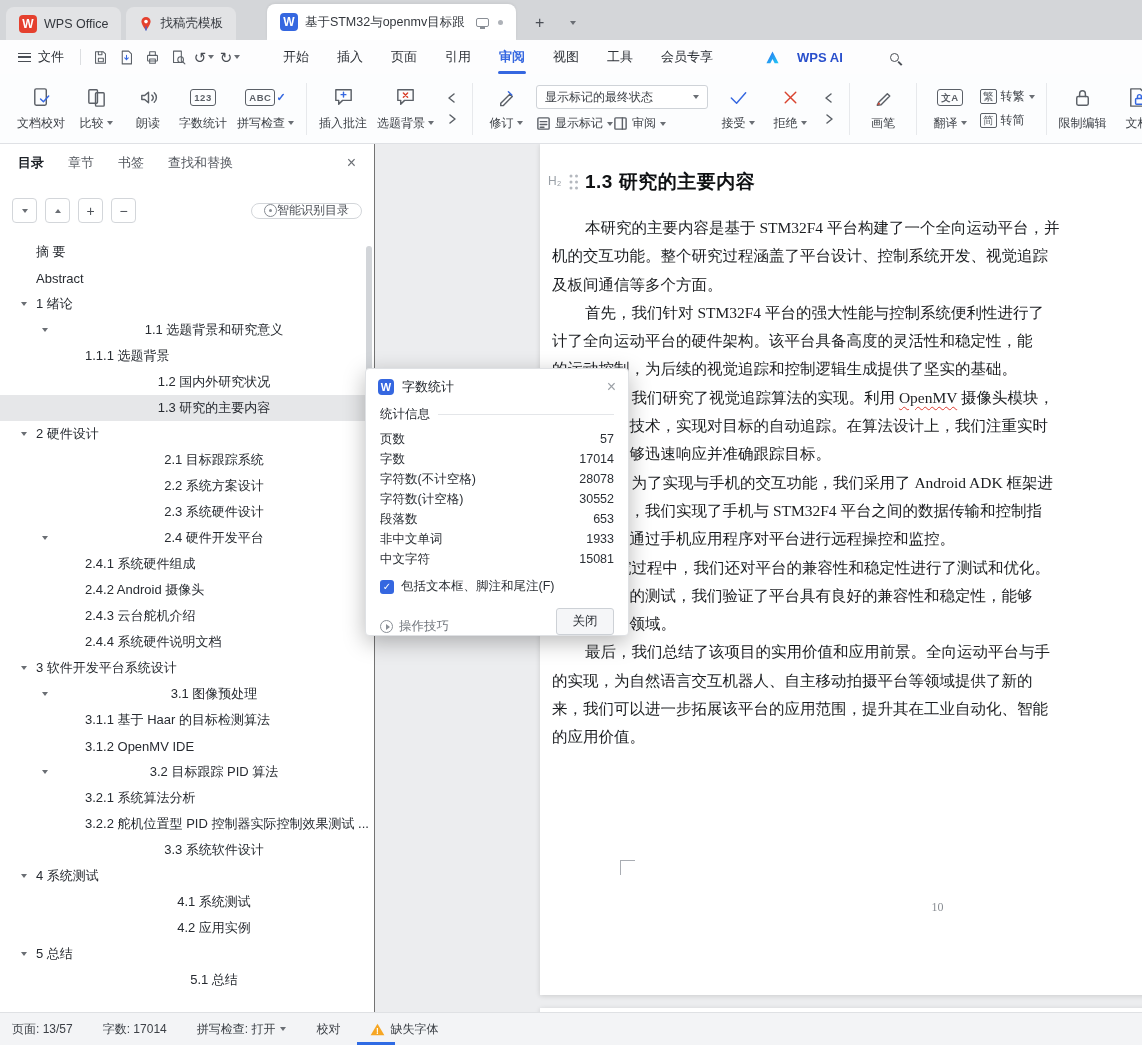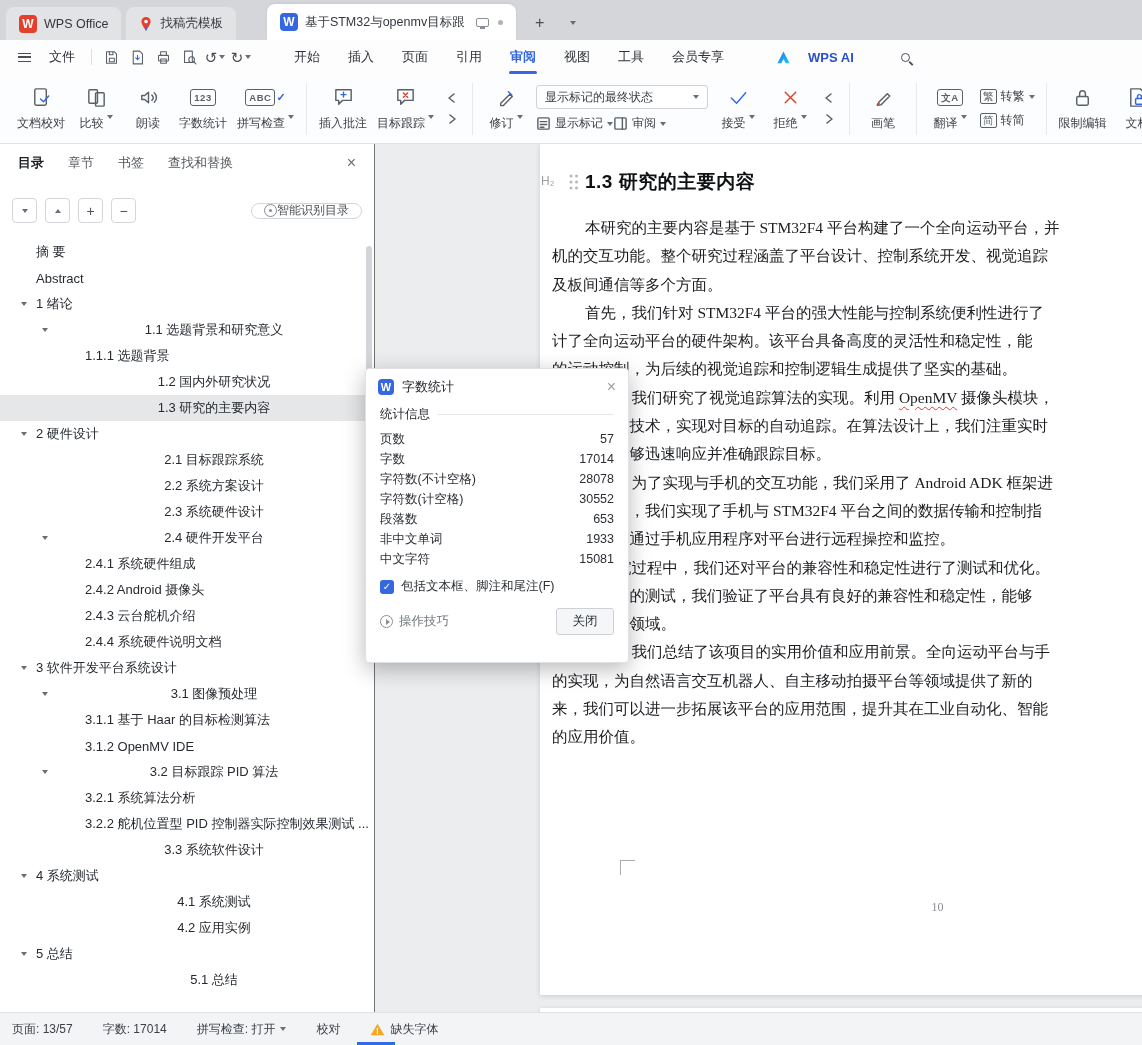--- a/index.html
+++ b/index.html
@@ -20,40 +20,40 @@
   .pinic{width:14px;height:16px;}
   .monitor{width:13px; height:9px; border:1.5px solid #8a8f96; border-radius:2px; position:relative; margin-left:4px;}
   .monitor::after{content:""; position:absolute; left:3px; right:3px; bottom:-3px; height:1.5px; background:#8a8f96;}
   .moddot{width:5px; height:5px; border-radius:50%; background:#aeb2b8; margin-left:2px;}
   .tabbtn{width:26px; height:26px; margin:0 1px 4px 6px; display:flex; align-items:center; justify-content:center; color:#4a4e55; font-size:16px; border-radius:4px;}
   .tri{width:0; height:0; border-left:3.5px solid transparent; border-right:3.5px solid transparent; border-top:4px solid #6a6e74; display:inline-block;}
   .tri.up{transform:rotate(180deg);}
 
   
   .menubar{height:34px; background:#fdfdfe; display:flex; align-items:center; font-size:13px; color:#2e3238; flex:0 0 auto; padding:0 8px;}
-  .filebtn{display:flex; align-items:center; gap:18px; padding:0 10px; height:100%;}
+  .filebtn{display:flex; align-items:center; gap:7px; padding:0 10px; height:100%;}
   .hamb{width:13px; height:9px; border-top:1.6px solid #4a4e55; border-bottom:1.6px solid #4a4e55; position:relative;}
   .hamb::after{content:""; position:absolute; left:0; right:0; top:2.6px; height:1.6px; background:#4a4e55;}
   .qsep{width:1px; height:16px; background:#dcdee1; margin:0 6px;}
   .qicon{width:26px; height:24px; display:flex; align-items:center; justify-content:center; gap:2px; color:#4a4e55; border-radius:3px;}
   .qicon svg{width:17px; height:17px;}
   .glyph{font-size:15px; line-height:1; color:#4a4e55;}
   .menu-tabs{display:flex; margin-left:26px; height:34px;}
   .mtab{padding:0 14px; line-height:33px; position:relative; white-space:nowrap; cursor:default;}
   .mtab.active .mtab-label{color:var(--accent); font-weight:bold;}
   .mtab.active::after{content:""; position:absolute; left:13px; right:13px; bottom:0; height:3px; background:var(--accent); border-radius:2px;}
   .wpsai{display:flex; align-items:center; gap:17px; margin-left:38px; font-weight:bold; color:#2a50cc; white-space:nowrap;}
   .magwrap{margin-left:40px; width:24px; height:24px; display:flex; align-items:center; justify-content:center;}
   .mag{width:9px; height:9px; border:1.7px solid #4a4e55; border-radius:50%; position:relative; display:inline-block;}
   .mag::after{content:""; position:absolute; width:1.7px; height:5px; background:#4a4e55; left:8px; top:7px; transform:rotate(-45deg);}
 
   
   .ribbon{height:70px; background:#fcfdfe; border-bottom:1px solid #dfe1e5; display:flex; align-items:center; padding:0 4px 0 12px; flex:0 0 auto; overflow:hidden; white-space:nowrap;}
   .rbtn{min-width:52px; padding:0 5px; height:60px; display:flex; flex-direction:column; align-items:center; justify-content:center; gap:5px; border-radius:4px; color:#3d4147; font-size:12px; flex:0 0 auto;}
-  .rlbl{display:flex; align-items:flex-start; gap:3px; white-space:nowrap;}
+  .rlbl{display:flex; align-items:center; gap:3px; white-space:nowrap;}
   .ric{height:24px; display:flex; align-items:center; justify-content:center;}
   .ric svg{width:23px; height:23px; overflow:visible;}
   .s{fill:none; stroke:#5b6067; stroke-width:1.5; stroke-linecap:round; stroke-linejoin:round;}
   .bs{stroke:var(--accent);} .rs{stroke:#d9432e;} 
   .badge-ic{font-size:9.5px; font-weight:bold; color:#5b6067; border:1.5px solid #5b6067; border-radius:3px; padding:3px 3px; line-height:1; letter-spacing:.5px;}
   .chk-aff{color:var(--accent); font-size:11px; font-weight:bold; margin-left:1px;}
   .vsep{width:1px; height:52px; background:#e7e9ec; margin:0 7px; flex:0 0 auto;}
   .trkcol{display:flex; flex-direction:column; gap:6px; justify-content:center; margin:0 4px; flex:0 0 auto;}
   .combo{width:172px; height:24px; border:1px solid #cfd3d8; border-radius:3px; display:flex; align-items:center; justify-content:space-between; padding:0 8px; font-size:12px; color:#3d4147; background:#fff;}
   .minirow{display:flex; }
@@ -86,42 +86,42 @@
   .toc-item:not(.has-caret) .tcaret{display:none;}
   .toc-item.sel{background:#e6e7e9;}
   .side-scroll{position:absolute; right:2px; top:46px; bottom:4px; width:6px;}
   .side-scroll .thumb{width:6px; height:250px; border-radius:3px; background:#d2d5d9; margin-top:56px;}
 
   
   .docarea{flex:1; background:#ecedef; position:relative; overflow:hidden;}
   .page{position:absolute; left:165px; top:0; width:795px; height:851px; background:#fff; box-shadow:0 1px 5px rgba(0,0,0,.14); overflow:hidden;}
   .page.next{top:864px; height:120px;}
   .h-row{position:absolute; top:22px; left:0; right:0; height:32px; padding-left:45px; display:flex; align-items:center;}
-  .h2badge{position:absolute; left:1px; top:8px; color:#9aa0a7; font-size:12px;}
+  .h2badge{position:absolute; left:8px; top:8px; color:#9aa0a7; font-size:12px;}
   .draghandle{position:absolute; left:27px; top:7px;}
   .doc-heading{font-size:19px; font-weight:bold; color:#0f1113; font-family:"Liberation Sans",sans-serif; letter-spacing:.5px;}
   .doc-body{position:absolute; top:70px; left:12px; right:0; font-family:"Liberation Serif",serif; font-size:15.5px; color:#1b1d20;}
   .doc-line{height:28.3px; line-height:28.3px; white-space:nowrap;}
   .doc-line.first{text-indent:33px;}
   .spell{text-decoration:underline; text-decoration-style:wavy; text-decoration-color:#e03a2f; text-decoration-thickness:1px; text-underline-offset:3px;}
   .corner-mark{position:absolute; left:80px; top:716px; width:15px; height:15px; border-left:1.5px solid #a9adb3; border-top:1.5px solid #a9adb3;}
   .page-number{position:absolute; left:0; width:795px; top:756px; text-align:center; font-size:12px; color:#8a8e94; font-family:"Liberation Serif",serif;}
 
   
   .dialog{position:absolute; left:365px; top:368px; width:264px; background:#fff; border:1px solid #dfe1e4; border-radius:4px; box-shadow:0 6px 22px rgba(0,0,0,.28); z-index:60; font-size:12.5px; color:#2b2f35;}
   .dlg-title{display:flex; align-items:center; gap:8px; padding:9px 12px 5px;}
   .dlg-title-text{font-size:13px; color:#1d2127;}
   .dlg-close{margin-left:auto; color:#9ba0a6; font-size:16px; line-height:1;}
   .dlg-sec{display:flex; align-items:center; gap:8px; padding:5px 14px 6px; color:#23272e;}
   .dlg-sec .rule{flex:1; height:1px; background:#e4e6e9;}
   .dlg-stats{padding:0 14px;}
   .stat-row{display:flex; justify-content:space-between; align-items:center; height:20px;}
   .dlg-check{display:flex; align-items:center; gap:7px; padding:9px 14px 3px;}
   .checkbox{width:14px; height:14px; background:var(--accent); border-radius:3px; color:#fff; font-size:10px; display:flex; align-items:center; justify-content:center; flex:0 0 auto;}
-  .dlg-footer{display:flex; align-items:center; padding:10px 14px 27px;}
+  .dlg-footer{display:flex; align-items:flex-end; padding:10px 14px 0;}
   .tips{display:flex; align-items:center; gap:6px; color:#6e737a;}
   .play-ic{width:13px; height:13px; border:1.3px solid #8a8f96; border-radius:50%; position:relative;}
   .play-ic::after{content:""; position:absolute; left:4.5px; top:3px; width:0; height:0; border-top:3.2px solid transparent; border-bottom:3.2px solid transparent; border-left:4.5px solid #8a8f96;}
   .close-btn{margin-left:auto; width:58px; height:27px; border:1px solid #cdd1d6; border-radius:3px; background:#f5f6f8; color:#2b2f35; display:flex; align-items:center; justify-content:center;}
 
   
   .statusbar{height:33px; background:#f3f4f6; border-top:1px solid #dfe1e4; display:flex; align-items:center; gap:30px; padding:0 12px; font-size:12px; color:#3c4046; flex:0 0 auto; position:relative;}
   .sitem{display:flex; align-items:center; gap:5px; white-space:nowrap;}
   .warn-ic svg{width:15px; height:13px; display:block;}
   .task-hint{position:absolute; left:357px; bottom:-0.5px; width:38px; height:3.5px; background:#2f6be4; z-index:70;}
@@ -294,21 +294,21 @@
         </span>
     </div>
     <div class="rbtn">
       <span class="ric">
           <svg viewBox="0 0 24 24">
             <path class="s" d="M4 4h16v11h-9l-4 4v-4H4z"></path>
             <path class="s rs" d="M9.8 7.3l4.4 4.4M14.2 7.3l-4.4 4.4"></path>
           </svg>
         </span>
       <span class="rlbl">
-          <span>目标跟踪</span>
+          <span>选题背景</span>
           <i class="tri"></i>
         </span>
     </div>
     <div class="ministack">
       <span class="mico">
           <svg viewBox="0 0 14 12">
             <path class="s" d="M9 2L4 6l5 4"></path>
           </svg>
         </span>
       <span class="mico">

